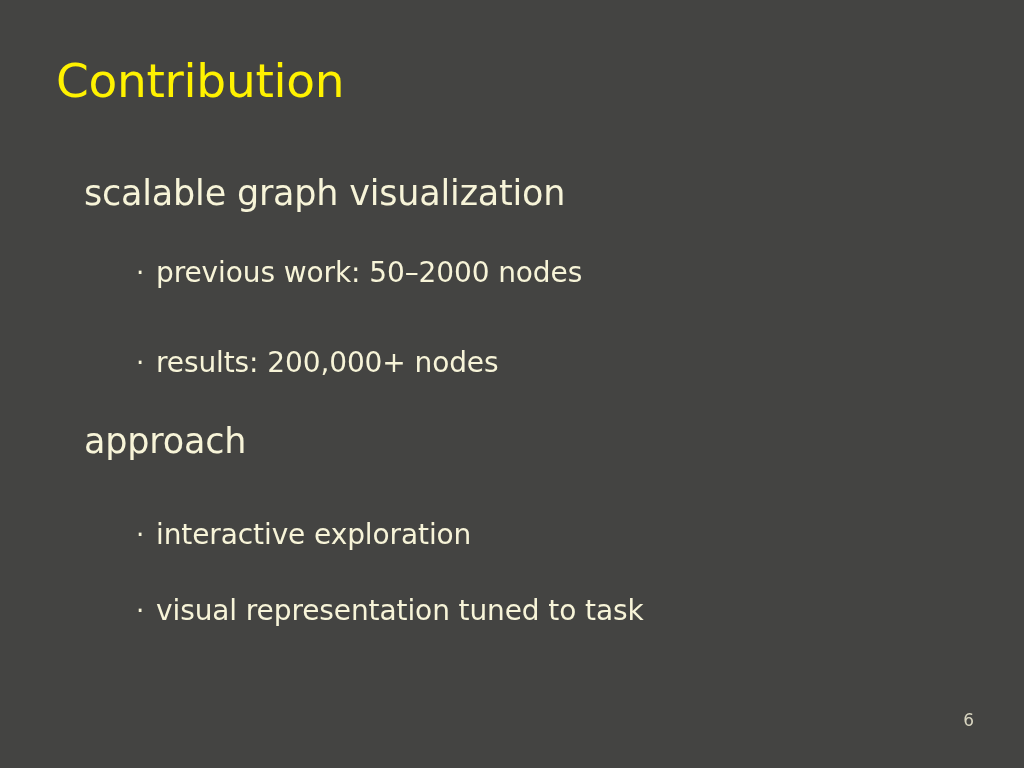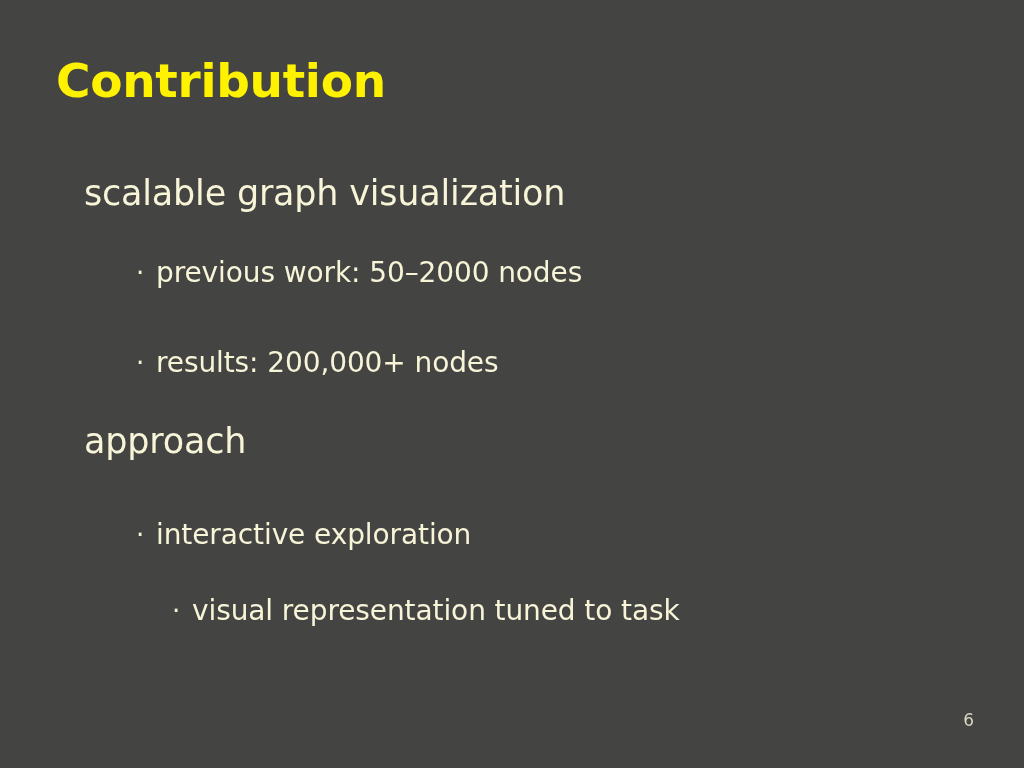--- a/index.html
+++ b/index.html
@@ -21,21 +21,21 @@
     background: #444442;
     overflow: hidden;
   }
 
   
   #slide-title {
     position: absolute;
     left: 56px;
     top: 53px;
     font-family: "DejaVu Sans", sans-serif;
-    font-weight: bold;
+    font-weight: normal;
     font-size: 47px;
     line-height: 55px;
     letter-spacing: -0.3px;
     color: #FFF200;
     white-space: nowrap;
   }
 
   
   #outline {
     position: absolute;
@@ -82,21 +82,21 @@
     display: inline-block;
     vertical-align: baseline;
   }
 
   
   .r0 { top: 172px; }   
   .r1 { top: 256px; }   
   .r2 { top: 346px; }   
   .r3 { top: 420px; }   
   .r4 { top: 518px; }   
-  .r5 { top: 594px; margin-left: 36px; }   
+  .r5 { top: 594px; }   
 
   
   #page-number {
     position: absolute;
     right: 50px;
     bottom: 38px;
     font-family: "DejaVu Sans", sans-serif;
     font-size: 17px;
     line-height: 20px;
     color: #D8D5C0;

